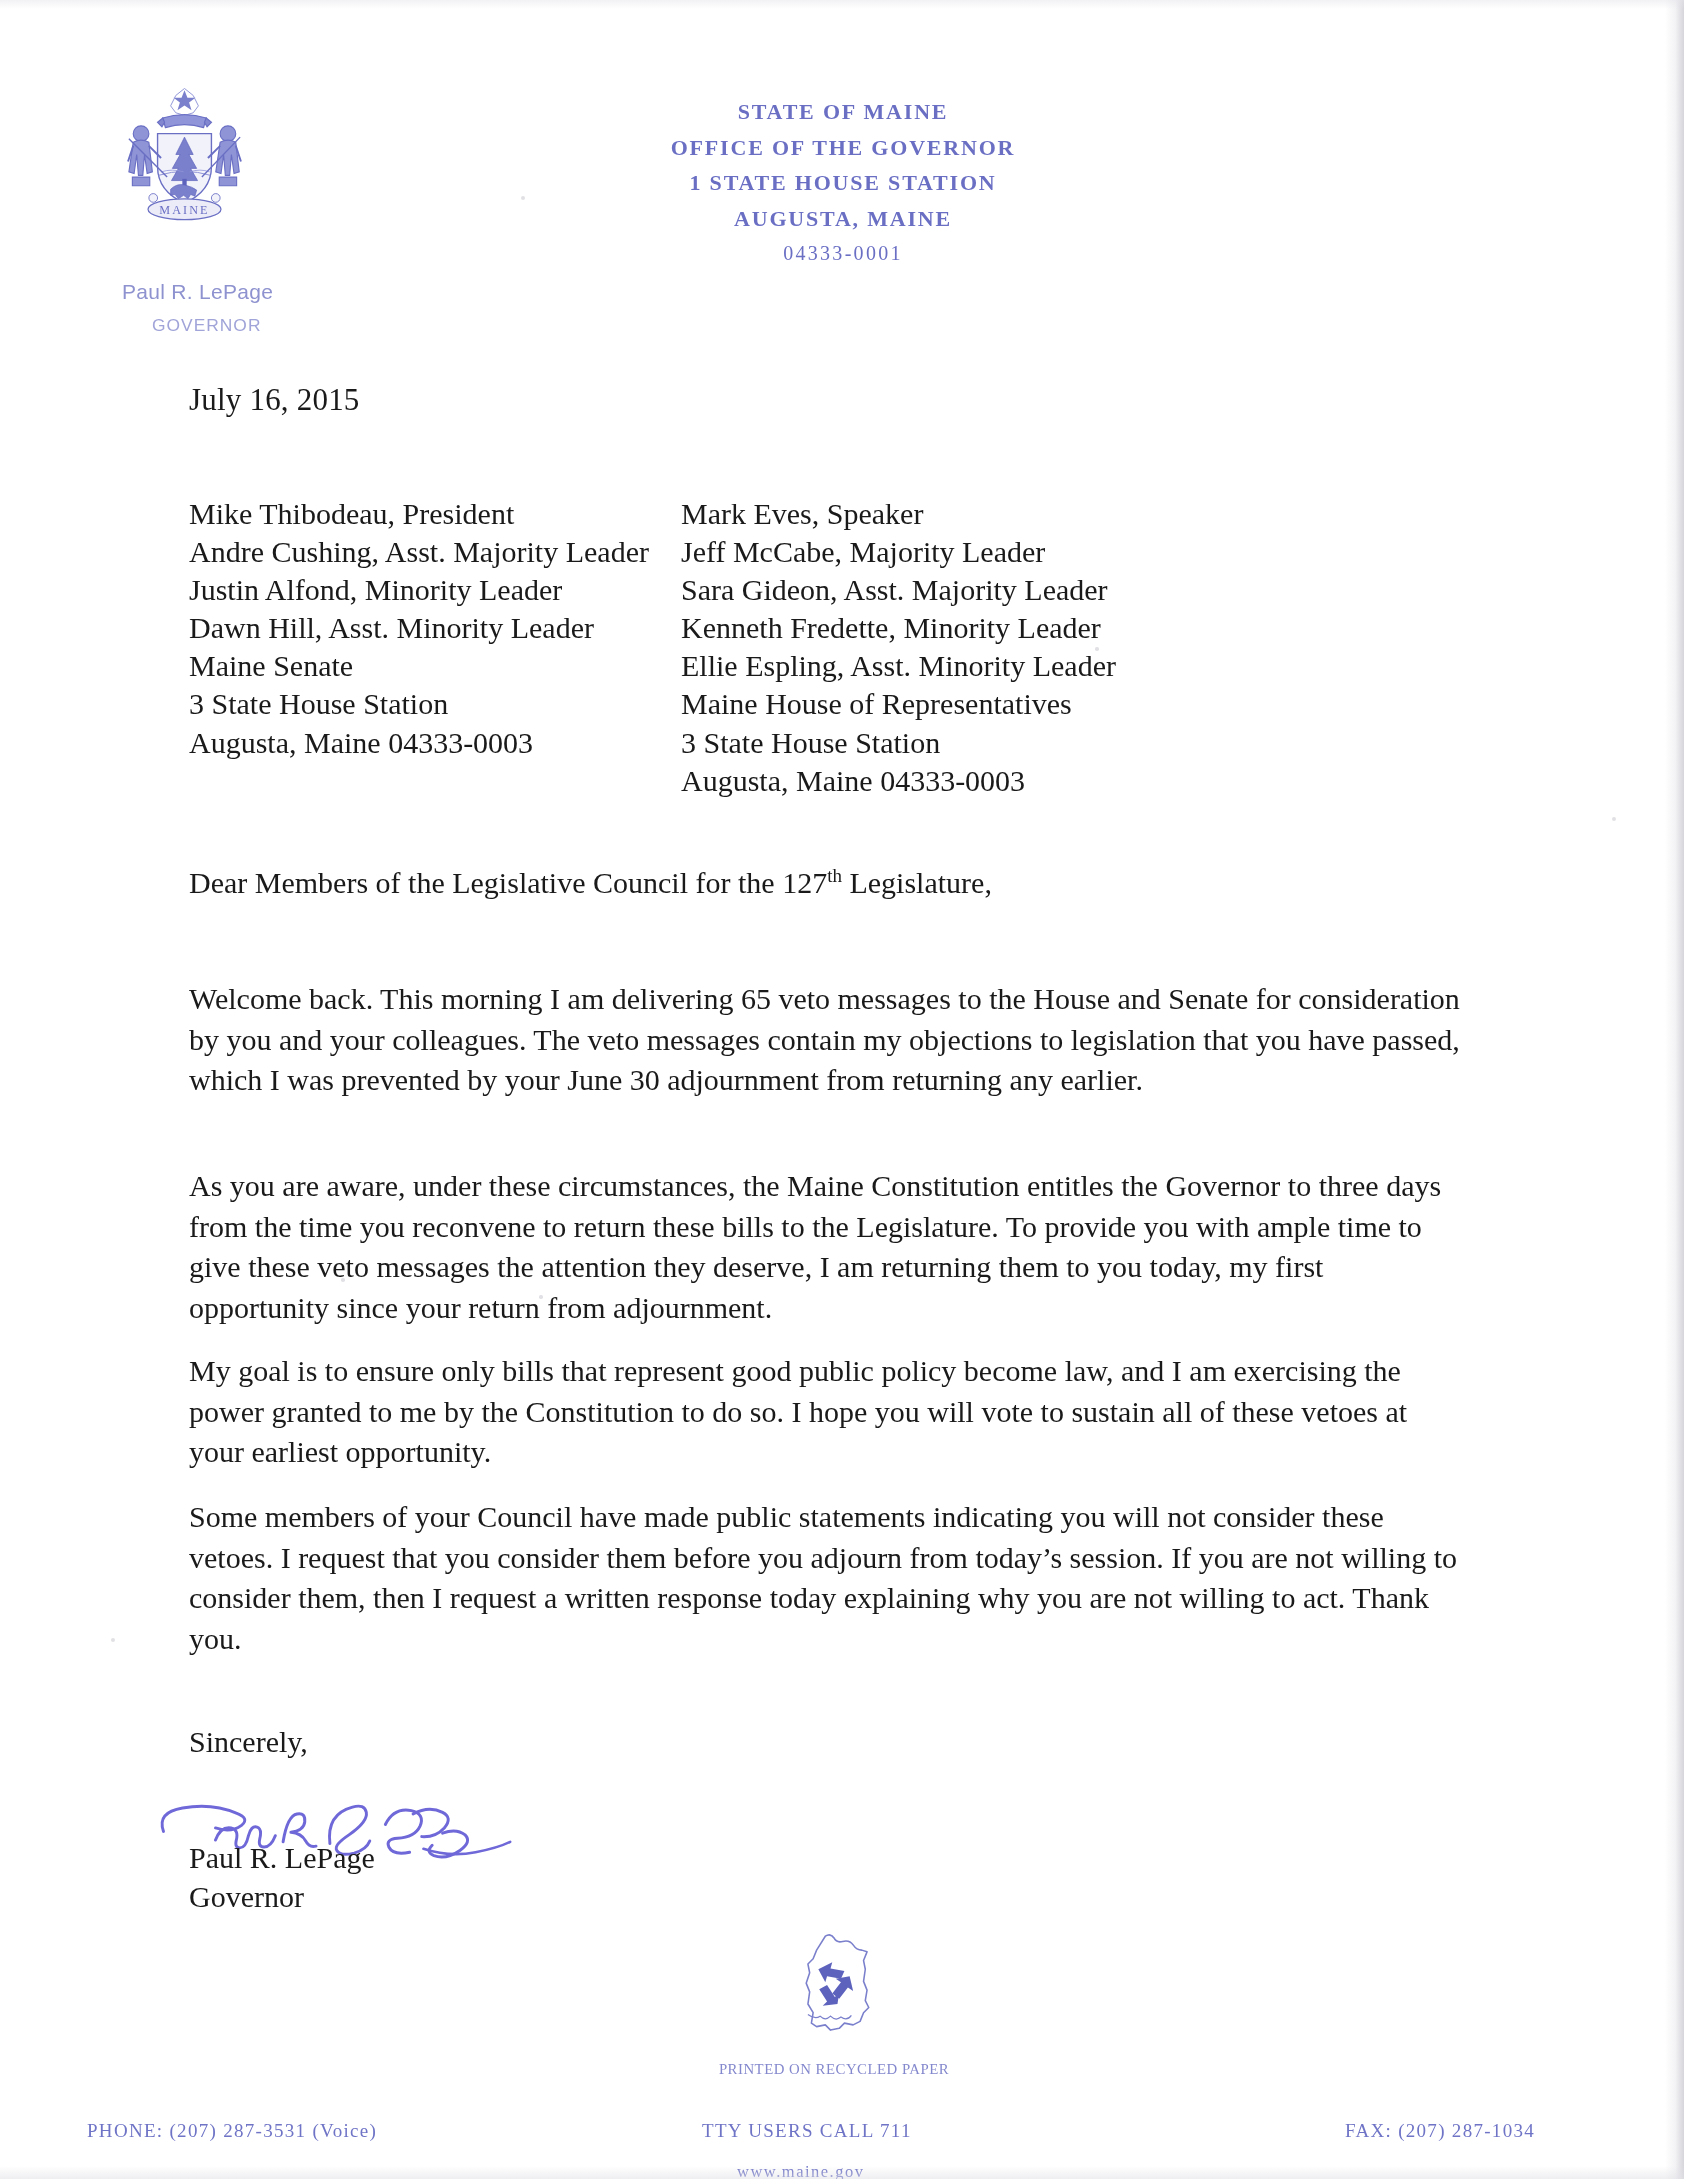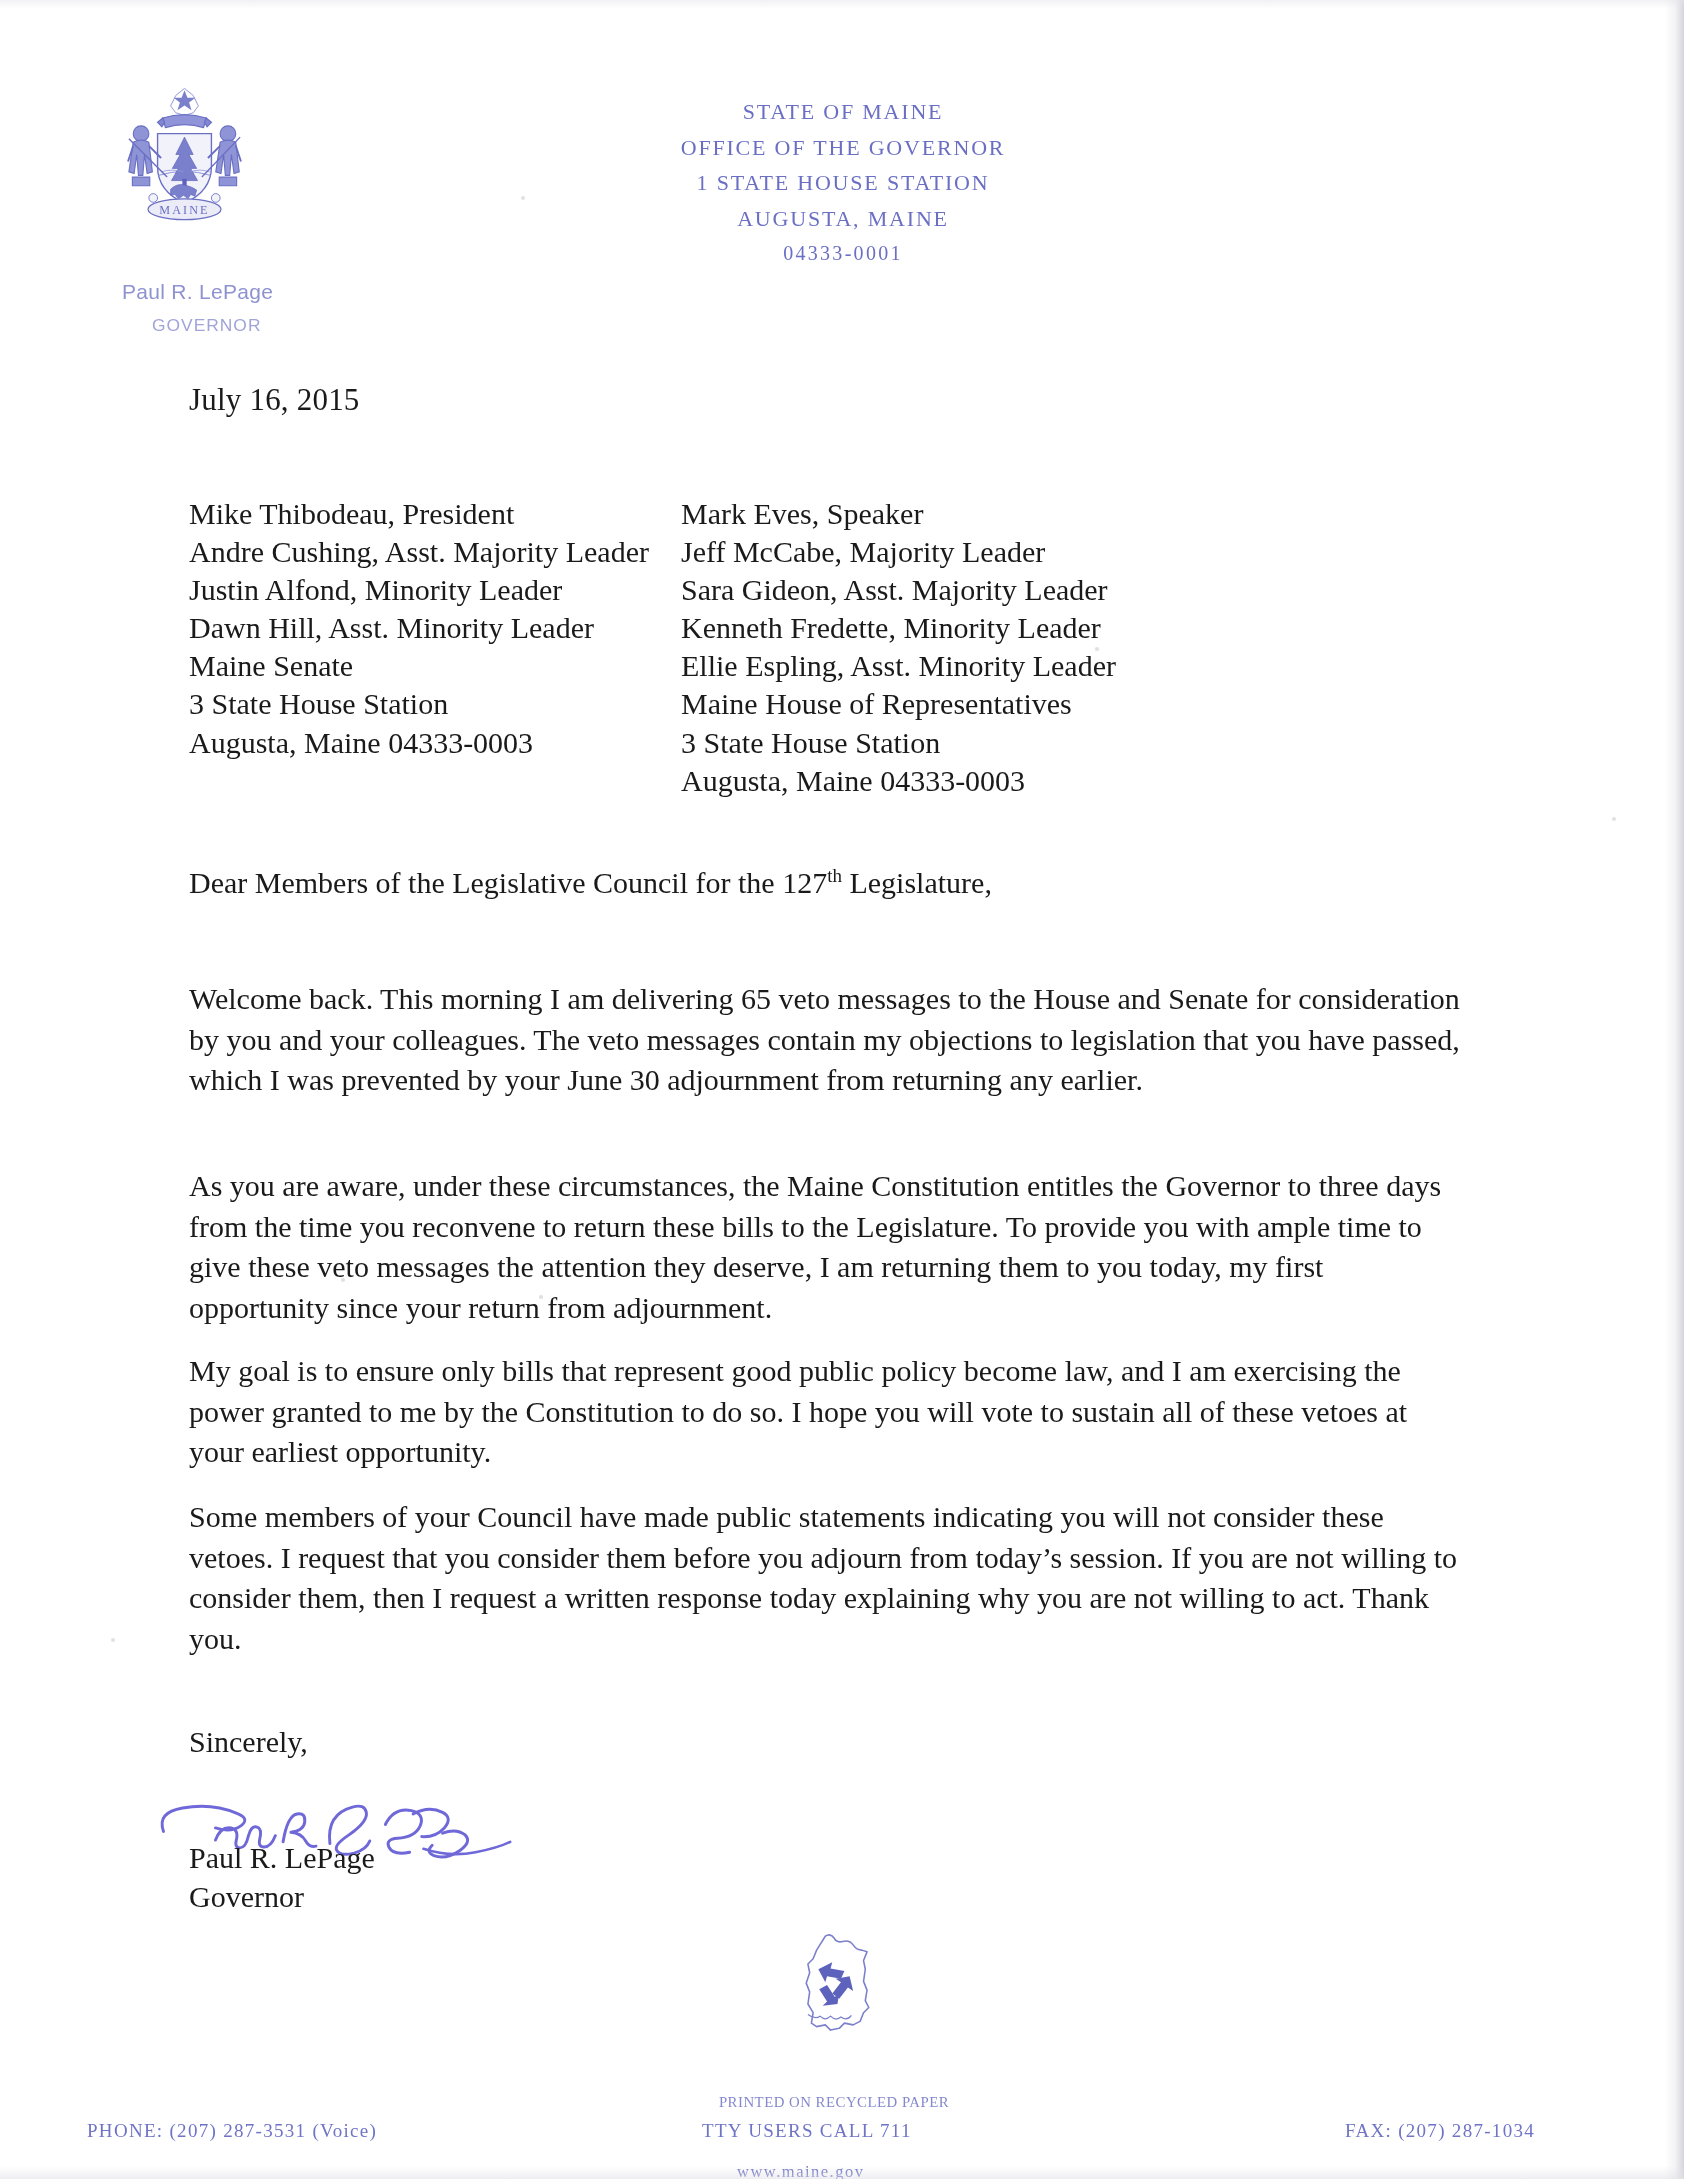--- a/index.html
+++ b/index.html
@@ -54,21 +54,21 @@
     left: 539px; top: 94px;
     width: 608px;
     text-align: center;
     color: #6a6fc4;
     font-family: "Liberation Serif", "DejaVu Serif", serif;
     line-height: 1.62;
   }
   .lh-line {
     font-size: 22px;
     letter-spacing: 1.8px;
-    font-weight: 400;
+    font-weight: 700;
   }
   .lh-zip {
     font-size: 20px;
     letter-spacing: 2.3px;
   }
   #governor-name {
     position: absolute;
     left: 122px; top: 280px;
     color: #8e92cf;
     font-family: "Liberation Sans", "DejaVu Sans", sans-serif;
@@ -165,21 +165,20 @@
   }
   #recycled-caption {
     position: absolute;
     left: 660px; top: 2061px;
     width: 348px;
     text-align: center;
     color: #8488cd;
     font-family: "Liberation Serif", "DejaVu Serif", serif;
     font-size: 14.8px;
     letter-spacing: 0.5px;
-    margin-top: 33px;
   }
   #footer {
     position: absolute;
     left: 0; top: 2103px;
     width: 1684px;
     height: 78px;
   }
   .footer-item {
     position: absolute;
     color: #6f74c6;

